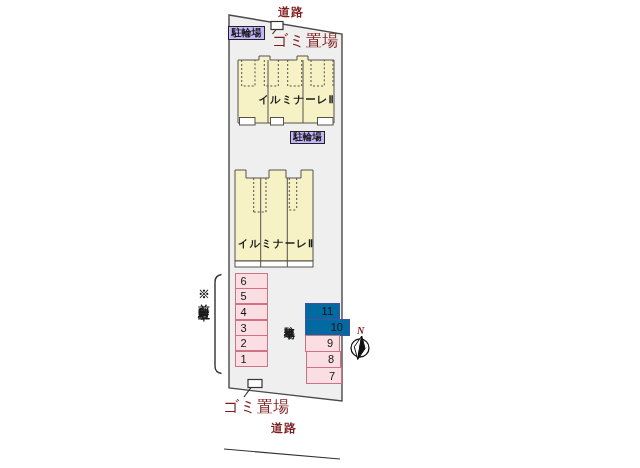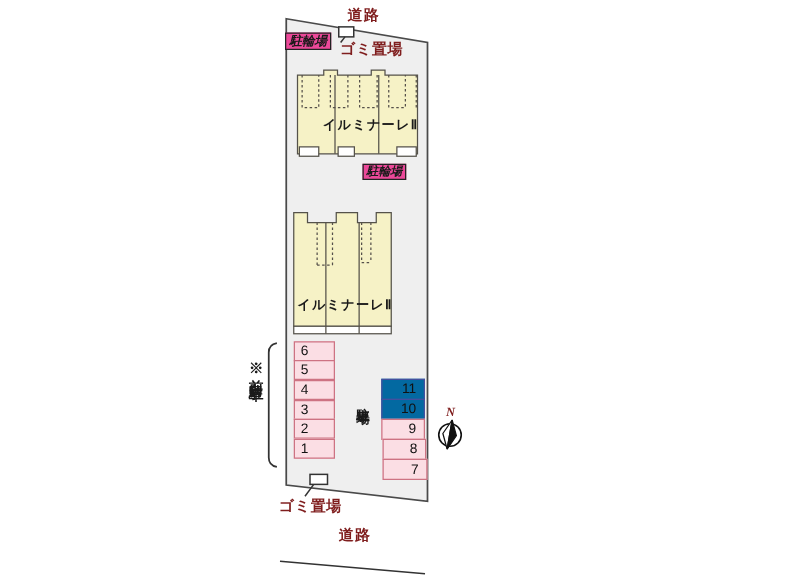--- a/index.html
+++ b/index.html
@@ -4,41 +4,41 @@
 <style>
   html,body{margin:0;padding:0;background:#ffffff;}
   #stage{
     position:relative;width:640px;height:468px;background:#ffffff;overflow:hidden;
     font-family:"Liberation Sans", sans-serif;color:#1a1a1a;
   }
   #plan-svg{position:absolute;left:0;top:0;}
   .lbl{position:absolute;white-space:nowrap;color:#7f1d1d;}
   .road{font-size:12px;font-weight:bold;letter-spacing:1px;}
   .boxed{
-    position:absolute;background:#ec4899;border:1px solid #222;
+    position:absolute;background:#c4b5fd;border:1px solid #222;
     display:flex;align-items:center;justify-content:center;
-    font-weight:bold;box-sizing:border-box;font-style:italic;
+    font-weight:bold;box-sizing:border-box;
   }
   .bldg-name{
     position:absolute;font-size:10.5px;font-weight:bold;letter-spacing:1px;
     text-align:center;
   }
   .vtext{
     position:absolute;writing-mode:vertical-rl;text-orientation:upright;
     font-weight:bold;letter-spacing:2px;
   }
   .space{
     position:absolute;box-sizing:border-box;display:flex;align-items:center;
     font-size:11px;color:#111;
   }
   .space.pink{background:#fbdee4;border:1.3px solid #cd7383;}
   .space.blue{background:#0369a1;border:1.3px solid #44509e;}
   .space.num-left{justify-content:flex-start;padding-left:5px;}
   .space.num-right{justify-content:flex-end;padding-right:6px;}
-  .gomi{font-size:12px;font-weight:bold;letter-spacing:0.5px;}
+  .gomi{font-size:16px;font-weight:normal;letter-spacing:0.5px;}
   .north-n{font-family:"Liberation Serif", serif;font-style:italic;font-weight:bold;font-size:10px;}
 </style>
 </head>
 <body>
 
 <div id="stage">
 
   <svg id="plan-svg" width="640" height="468" viewBox="0 0 640 468">
 
     <polygon points="229,15 342,34 342,401 229,388" fill="#efefef" stroke="#4a4a4a" stroke-width="1.4"></polygon>
@@ -95,20 +95,20 @@
   <div class="vtext" style="left:283px;top:317px;font-size:10.5px;">駐車場</div>
 
   <div class="space pink num-left" style="left:234.5px;top:272.5px;width:33px;height:16.2px;">6</div>
   <div class="space pink num-left" style="left:234.5px;top:288.2px;width:33px;height:16.2px;">5</div>
   <div class="space pink num-left" style="left:234.5px;top:303.9px;width:33px;height:16.2px;">4</div>
   <div class="space pink num-left" style="left:234.5px;top:319.6px;width:33px;height:16.2px;">3</div>
   <div class="space pink num-left" style="left:234.5px;top:335.3px;width:33px;height:16.2px;">2</div>
   <div class="space pink num-left" style="left:234.5px;top:351px;width:33px;height:16.2px;">1</div>
 
   <div class="space blue num-right" style="left:305px;top:303px;width:35px;height:16.5px;">11</div>
-  <div class="space blue num-right" style="left:305px;top:319px;width:35px;height:16.5px;">10</div>
+  <div class="space blue num-right" style="left:305px;top:319px;width:45px;height:16.5px;">10</div>
   <div class="space pink num-right" style="left:305px;top:335px;width:35px;height:16.5px;">9</div>
   <div class="space pink num-right" style="left:305.5px;top:351px;width:35.5px;height:16.5px;">8</div>
   <div class="space pink num-right" style="left:306px;top:367px;width:36px;height:17px;">7</div>
 
   <div class="lbl north-n" style="left:354px;top:325px;width:13px;text-align:center;">N</div>
 
 </div>
 
 </body></html>

